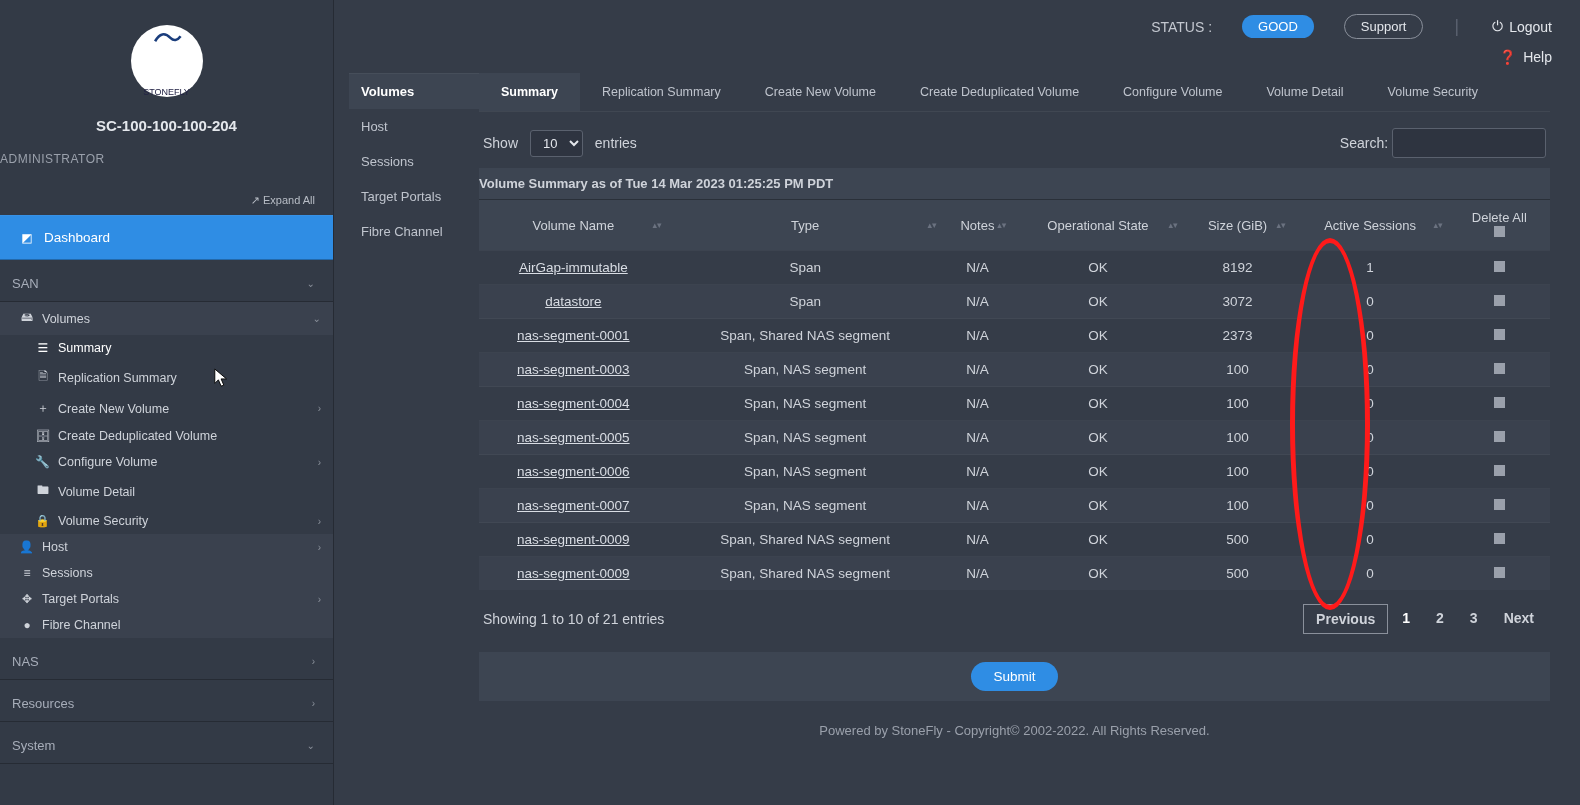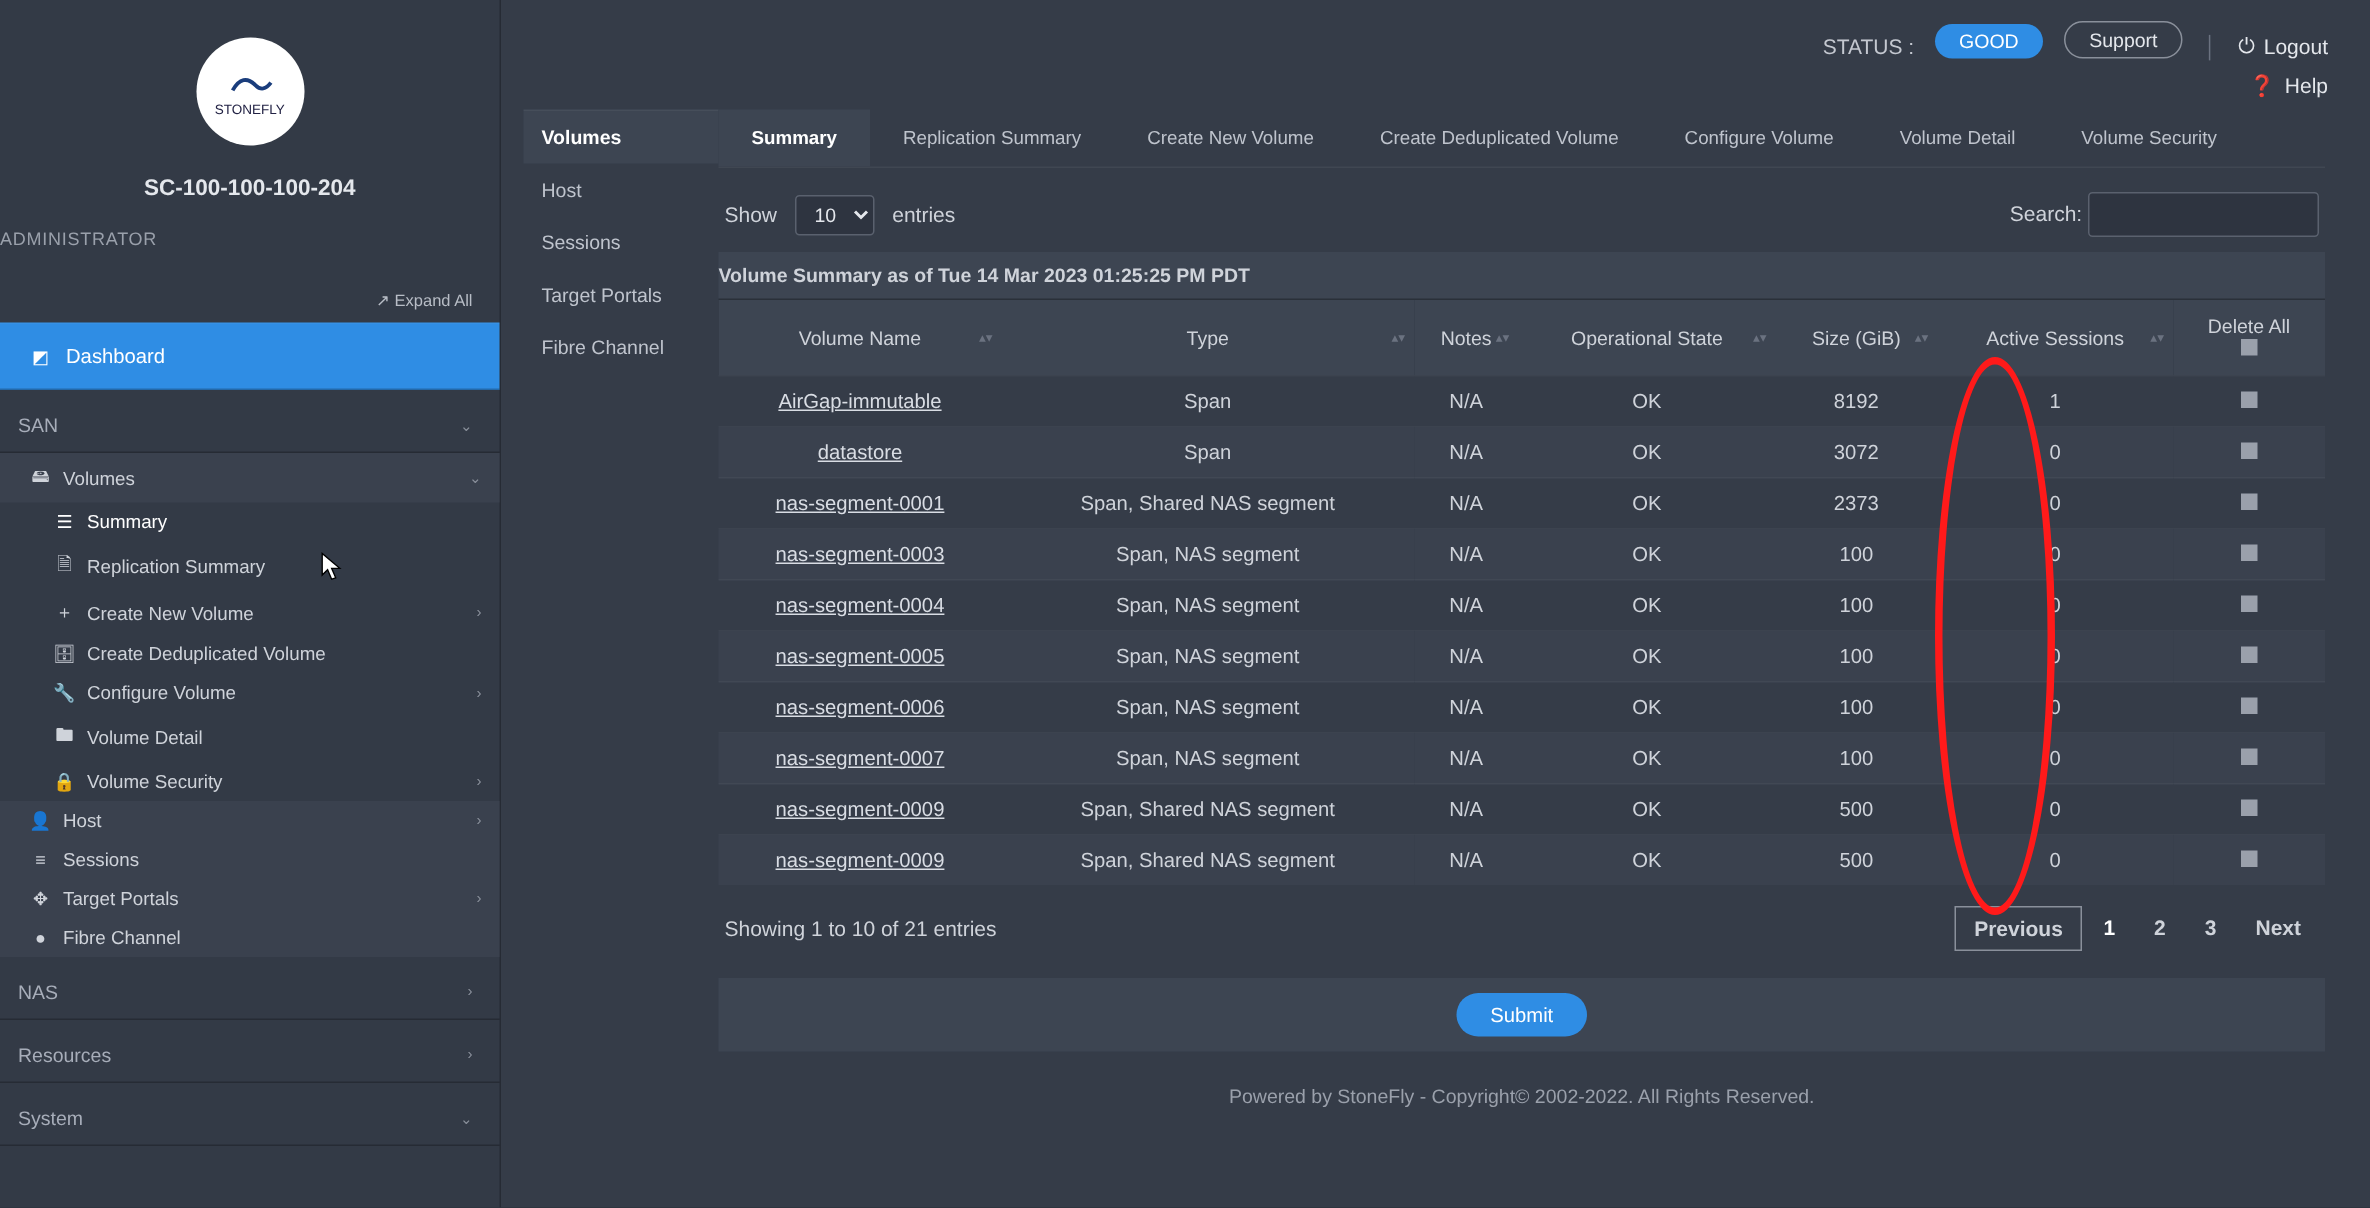--- a/index.html
+++ b/index.html
@@ -1,37 +1,37 @@
 <!DOCTYPE html>
 <html><head>
 <meta charset="utf-8">
 <style>
   html,body{margin:0;padding:0;height:100%;font-family:Arial,Helvetica,sans-serif;background:#2a303a;color:#cfd3da;}
   .app{display:flex;width:1580px;height:805px;background:#353c48;position:relative;}
   
   .sidebar{width:333px;background:#333a46;display:flex;flex-direction:column;border-right:1px solid rgba(0,0,0,.25);}
   .logo-wrap{display:flex;justify-content:center;padding:25px 0 10px;}
-  .logo{width:72px;height:72px;border-radius:50%;background:#fff;display:flex;flex-direction:column;align-items:center;justify-content:center;font-size:9px;color:#224;}
+  .logo{width:72px;height:72px;border-radius:50%;background:#fff;display:flex;flex-direction:column;align-items:center;justify-content:space-between;font-size:9px;color:#224;}
   .logo svg{width:34px;height:24px;}
   .hostname{text-align:center;font-weight:600;font-size:15px;margin-top:10px;color:#e4e7ec;}
   .role{font-size:12px;color:#9aa0ab;margin-top:18px;letter-spacing:.5px;}
   .expand{font-size:11px;color:#b8bdc6;text-align:right;padding:28px 18px 8px 0;}
   .nav-item{display:flex;align-items:center;gap:10px;padding:14px 20px;font-size:13.5px;cursor:pointer;border-top:1px solid rgba(255,255,255,.04);border-bottom:1px solid rgba(0,0,0,.25);}
   .nav-item.blue{background:#2f8de4;color:#fff;}
   .section-hdr{padding:16px 18px 10px 12px;font-size:13px;color:#a7adb9;display:flex;justify-content:space-between;align-items:center;border-bottom:1px solid rgba(0,0,0,.25);}
   .tree{font-size:12.5px;}
   .tree-item{display:flex;align-items:center;gap:8px;padding:6px 12px 6px 20px;cursor:pointer;}
   .tree-item.lvl1{padding-left:20px;background:#3a414e;}
   .tree-item.lvl2{padding-left:36px;}
   .tree-item.active{color:#fff;}
   .chevron{margin-left:auto;font-size:10px;color:#8a909b;}
   .ico{width:14px;display:inline-flex;justify-content:center;font-size:12px;}
   
   .main{flex:1;display:flex;flex-direction:column;}
-  .topbar{display:flex;justify-content:flex-end;align-items:flex-end;gap:14px;padding:14px 28px 0 0;font-size:14px;}
+  .topbar{display:flex;justify-content:flex-end;align-items:center;gap:30px;padding:14px 28px 0 0;font-size:14px;}
   .status-label{color:#c4c8d0;}
   .pill{border-radius:14px;padding:4px 16px;font-size:13px;cursor:pointer;border:none;}
   .pill.good{background:#2f8de4;color:#fff;}
   .pill.support{background:transparent;border:1px solid #8a909b;color:#e4e7ec;}
   .sep{color:#6b7280;}
   .top-link{display:flex;align-items:center;gap:6px;color:#e4e7ec;cursor:pointer;}
   .help-row{text-align:right;padding:10px 28px 8px 0;font-size:14px;color:#e4e7ec;}
   
   .content-row{display:flex;align-items:flex-start;}
   .sidetabs{width:130px;margin-left:15px;}

